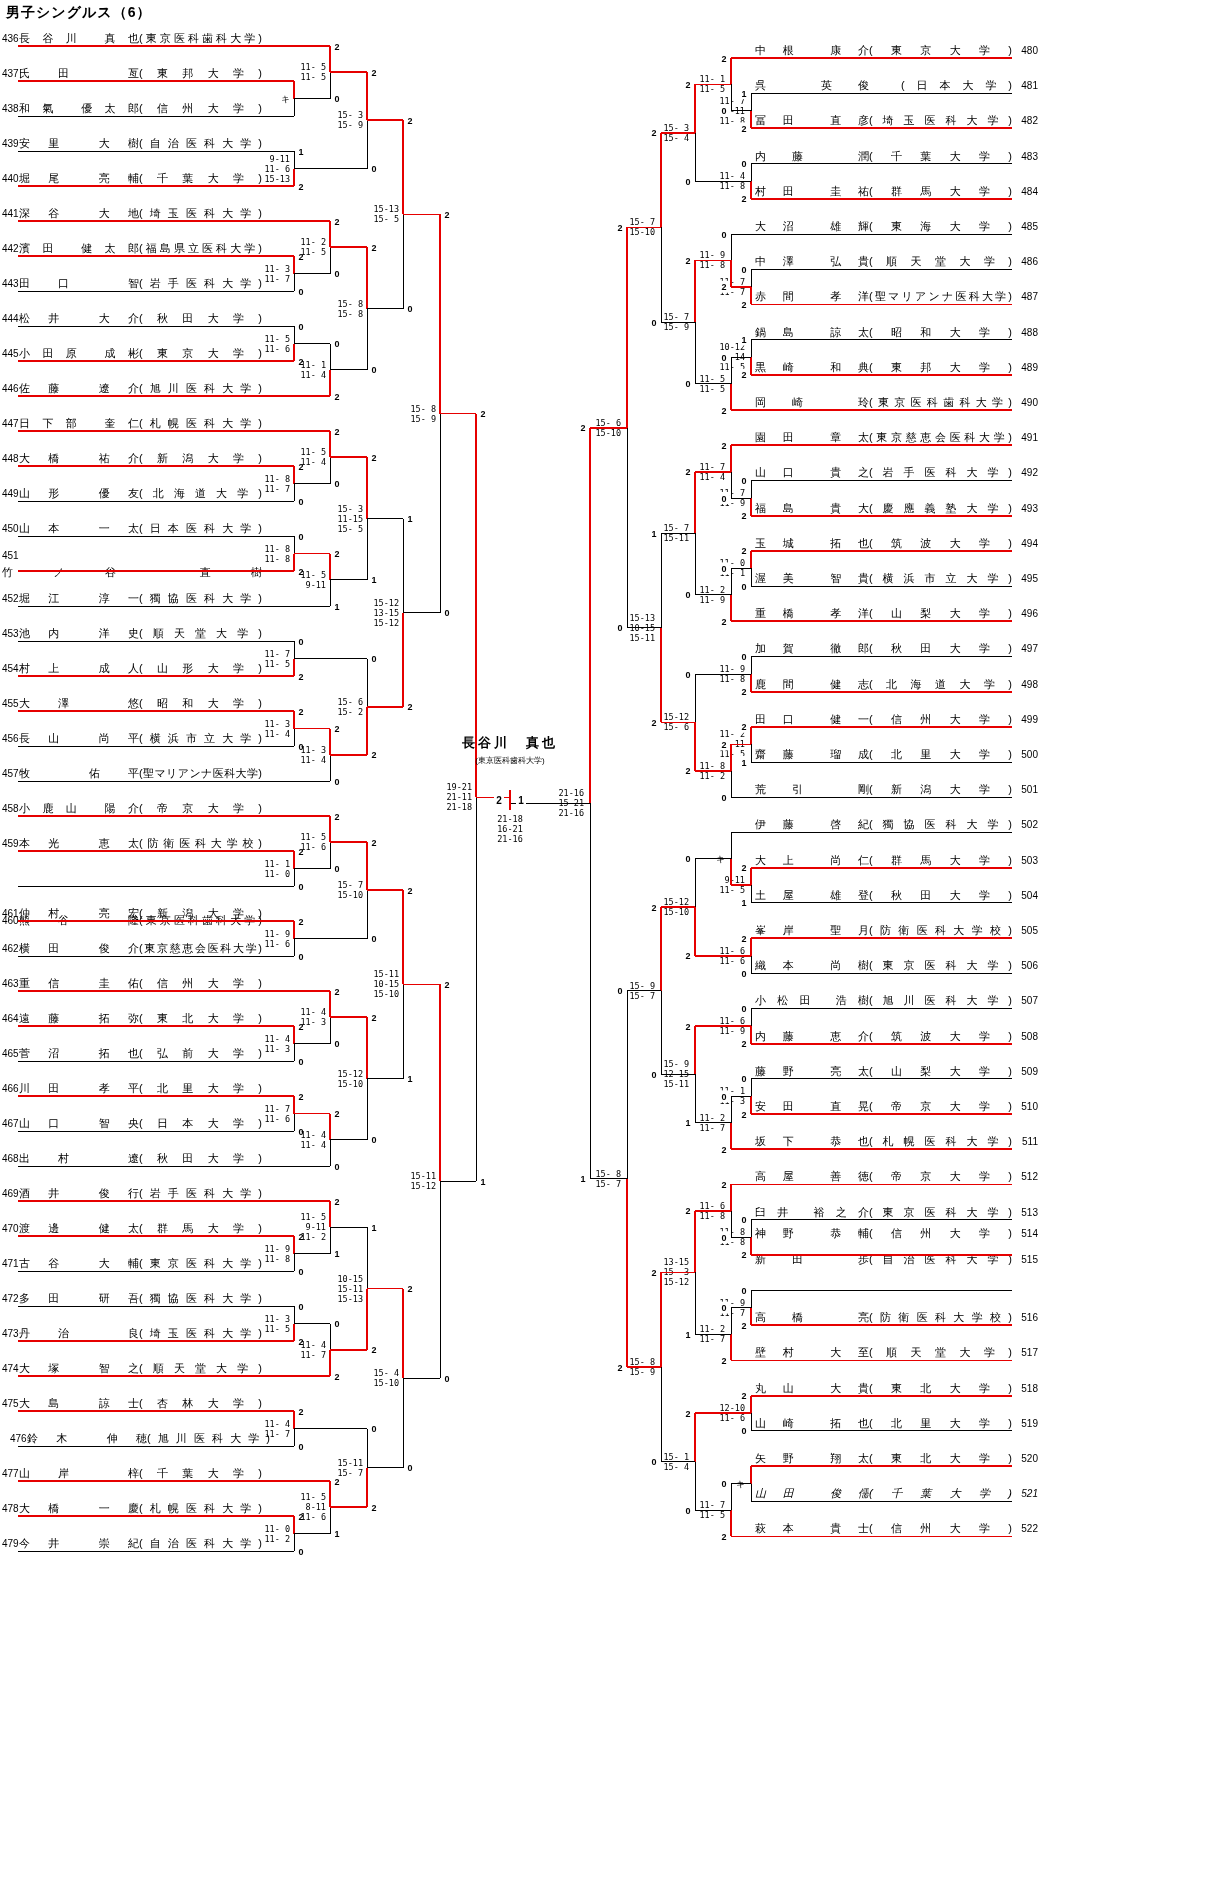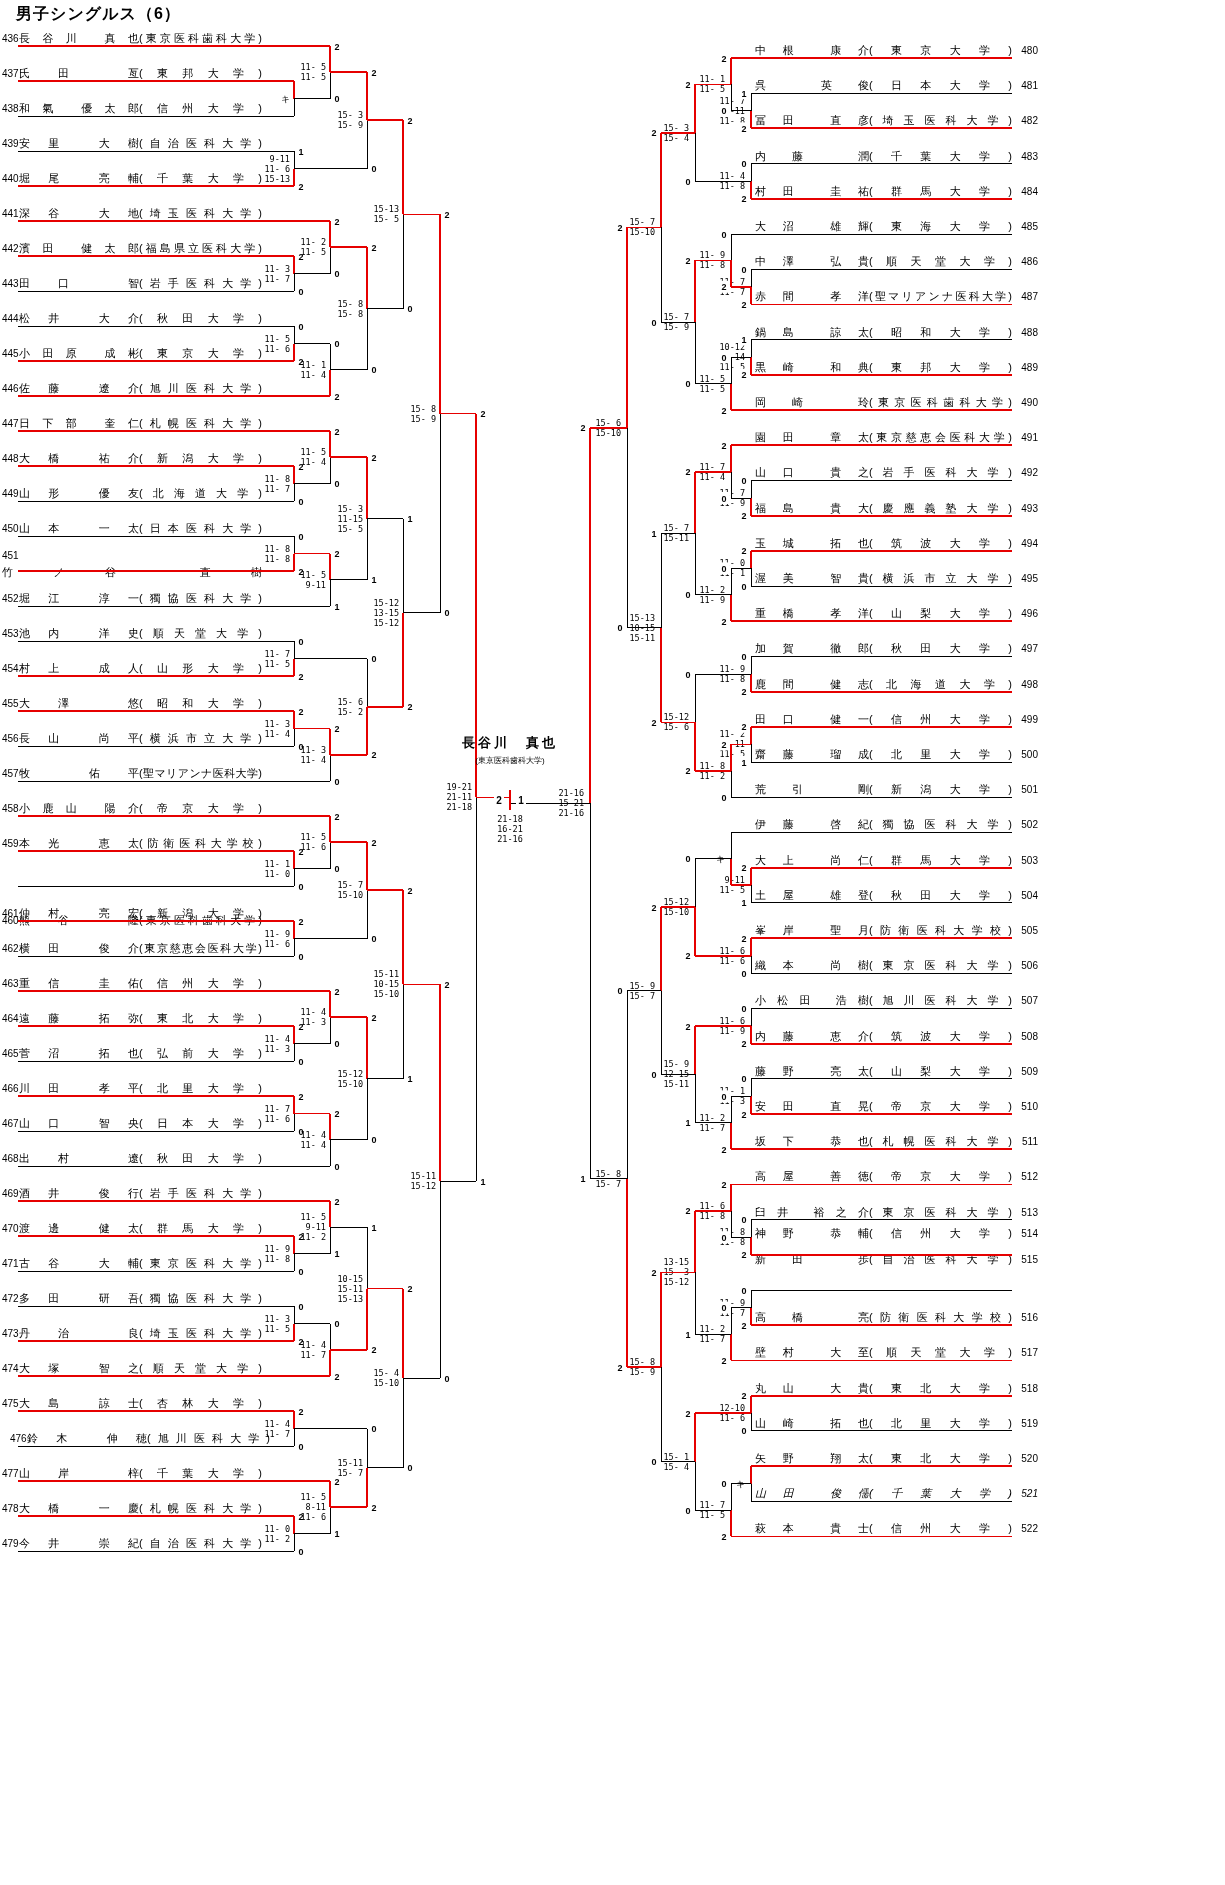--- a/index.html
+++ b/index.html
@@ -1,18 +1,18 @@
 <!DOCTYPE html>
 <html><head>
 <meta charset="utf-8">
 <style>
   html,body{margin:0;padding:0}
   body{position:relative;width:1225px;height:1885px;background:#fff;overflow:hidden;
        font-family:"Liberation Sans","DejaVu Sans",sans-serif;color:#000}
-  #title{position:absolute;left:16px;top:4px;font-size:16px;font-weight:bold;letter-spacing:1px}
+  #title{position:absolute;left:6px;top:4px;font-size:14px;font-weight:bold;letter-spacing:1px}
   #bracket{position:absolute;left:0;top:0;width:100%;height:100%}
   #lines{position:absolute;left:0;top:0;pointer-events:none}
   .prow{position:absolute;height:15px;font-size:11px;line-height:15px;display:flex;white-space:nowrap}
   .prow.L{left:2px;width:260px}
   .prow.R{left:755px;width:257px}
   .pno{font-size:10px;line-height:16px}
   .prow.L .pno{flex:0 0 17px}
   .prow.R .pno{position:absolute;right:-26px;top:0}
   .pname{flex:0 0 120px;text-align:justify;text-align-last:justify;overflow:hidden}
   .prow.R .pname{flex:0 0 114px}
@@ -245,21 +245,21 @@
     <div class="prow L" style="top: 1536px;">
       <span class="pno">479</span>
       <span class="pname">今井 崇紀</span>
       <span class="puniv">(自治医科大学)</span>
     </div>
     <div class="prow R" style="top: 43px;">
       <span class="pname">中根 康介</span>
       <span class="puniv">(東京大学)</span>
       <span class="pno">480</span>
     </div>
-    <div class="prow R" style="top: 78.2px;">
+    <div class="prow R" style="top: 78.2px; gap: 32px;">
       <span class="pname">呉 英俊</span>
       <span class="puniv">(日本大学)</span>
       <span class="pno">481</span>
     </div>
     <div class="prow R" style="top: 113.4px;">
       <span class="pname">冨田 直彦</span>
       <span class="puniv">(埼玉医科大学)</span>
       <span class="pno">482</span>
     </div>
     <div class="prow R" style="top: 148.6px;">

